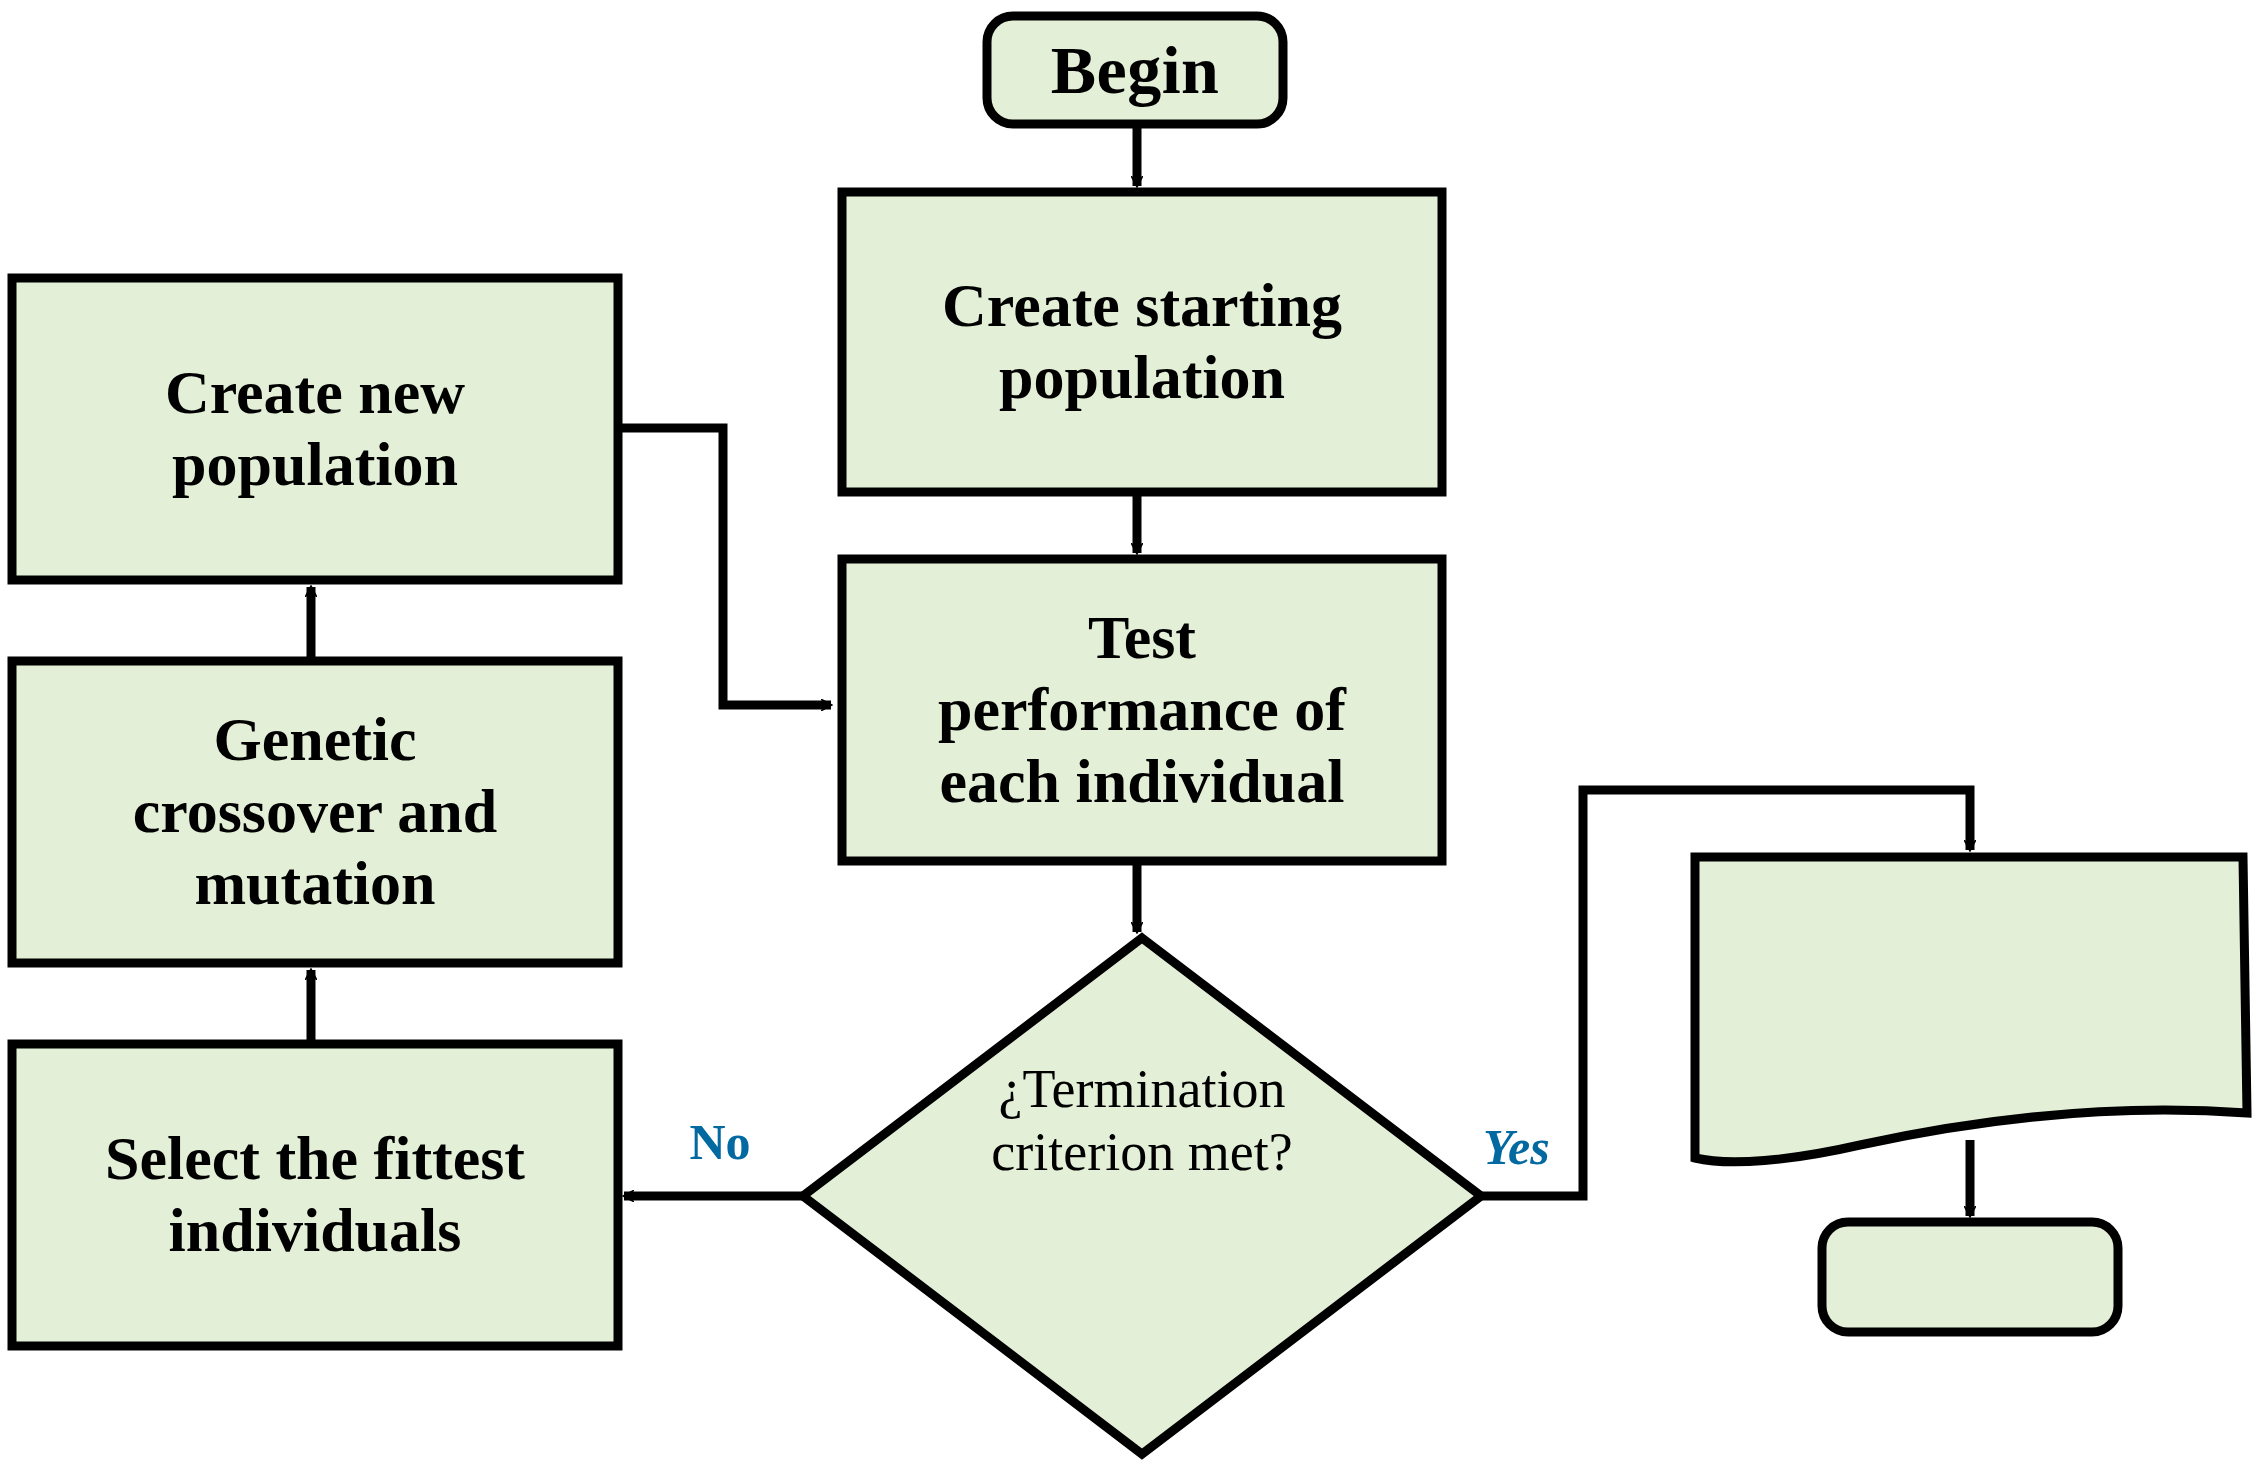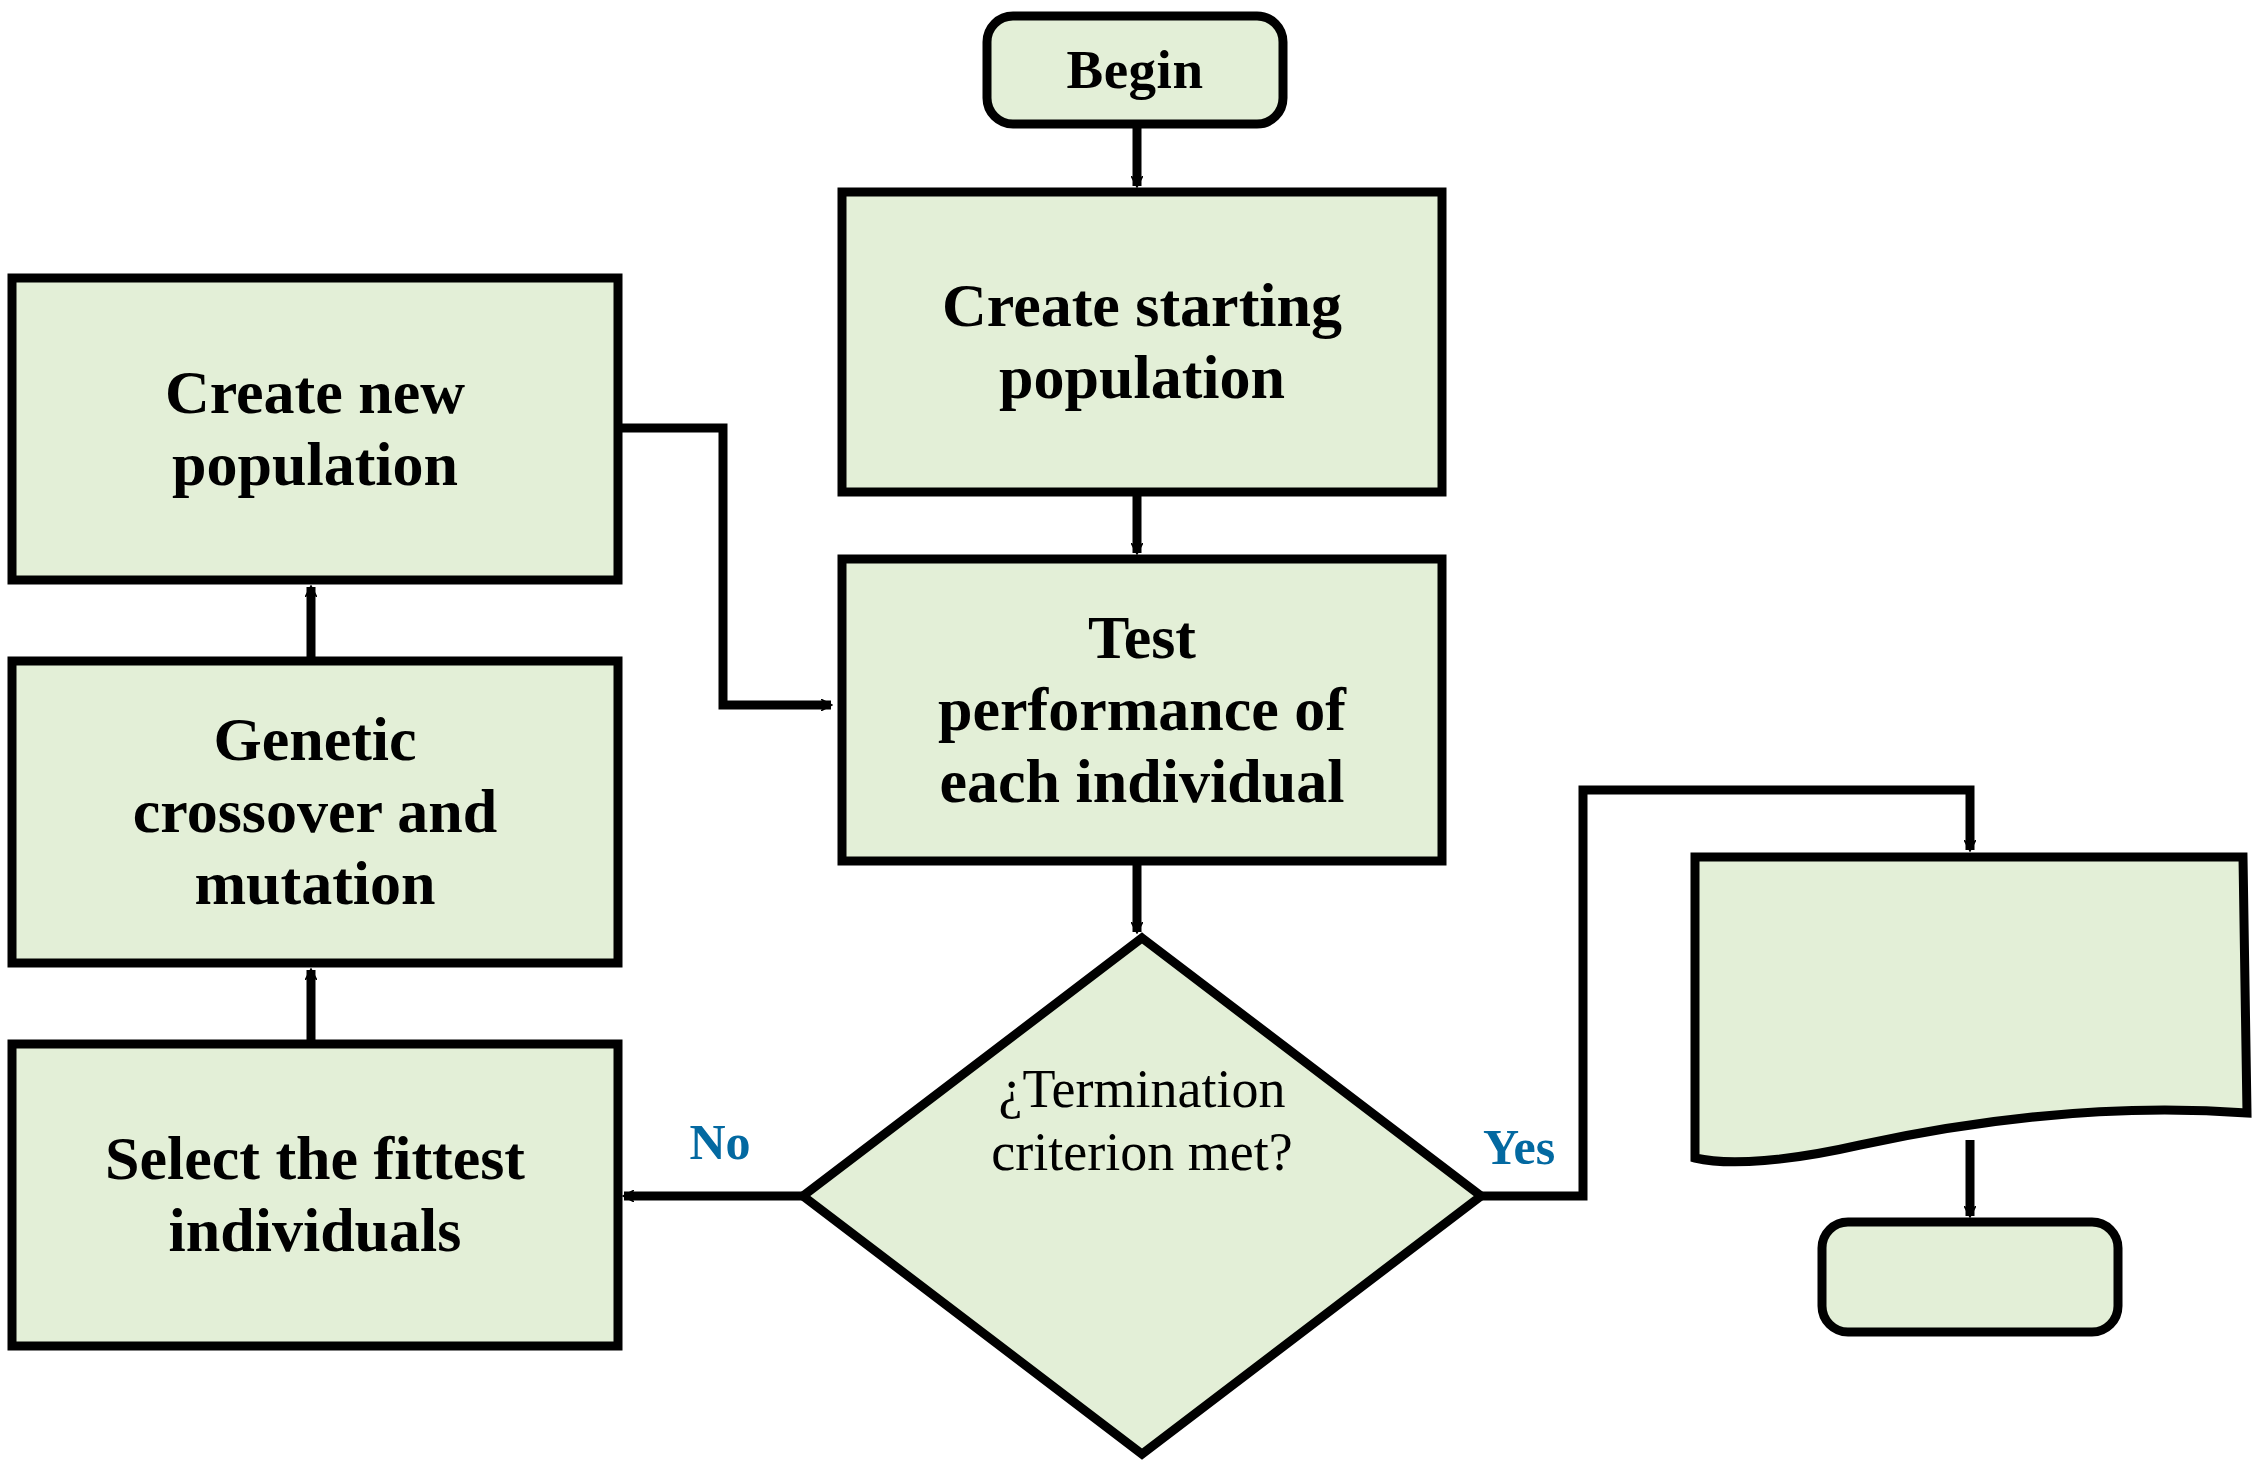--- a/index.html
+++ b/index.html
@@ -16,21 +16,21 @@
     position:absolute;
     display:flex;
     align-items:center;
     justify-content:center;
     text-align:center;
     color:#000000;
     line-height:1.16;
     pointer-events:none;
     white-space:pre-line;
   }
-  .lbl-terminator{font-size:55px;font-weight:bold;letter-spacing:0.5px;}
+  .lbl-terminator{font-size:68px;font-weight:bold;letter-spacing:0.5px;}
   .lbl-process{font-size:62px;font-weight:bold;}
   .lbl-decision{font-size:54px;font-weight:normal;}
   .lbl-doc{font-size:62px;font-weight:normal;}
   .edge-label{
     position:absolute;
     color:#0369a1;
     font-size:50px;
     font-weight:bold;
     text-align:center;
     pointer-events:none;
@@ -112,15 +112,15 @@
 crossover and
 mutation</div>
 
   <div class="node-label lbl-process" style="left:12px;top:278px;width:606px;height:302px;">Create new
 population</div>
 
 
 
   <div class="edge-label" style="left:660px;top:1113px;width:120px;">No</div>
 
-  <div class="edge-label" style="left:1483px;top:1118px;width:120px;text-align:left;">Yes</div>
+  <div class="edge-label" style="left:1483px;top:1118px;width:120px;text-align:left;font-style:italic;">Yes</div>
 
 </div>
 
 </body></html>

